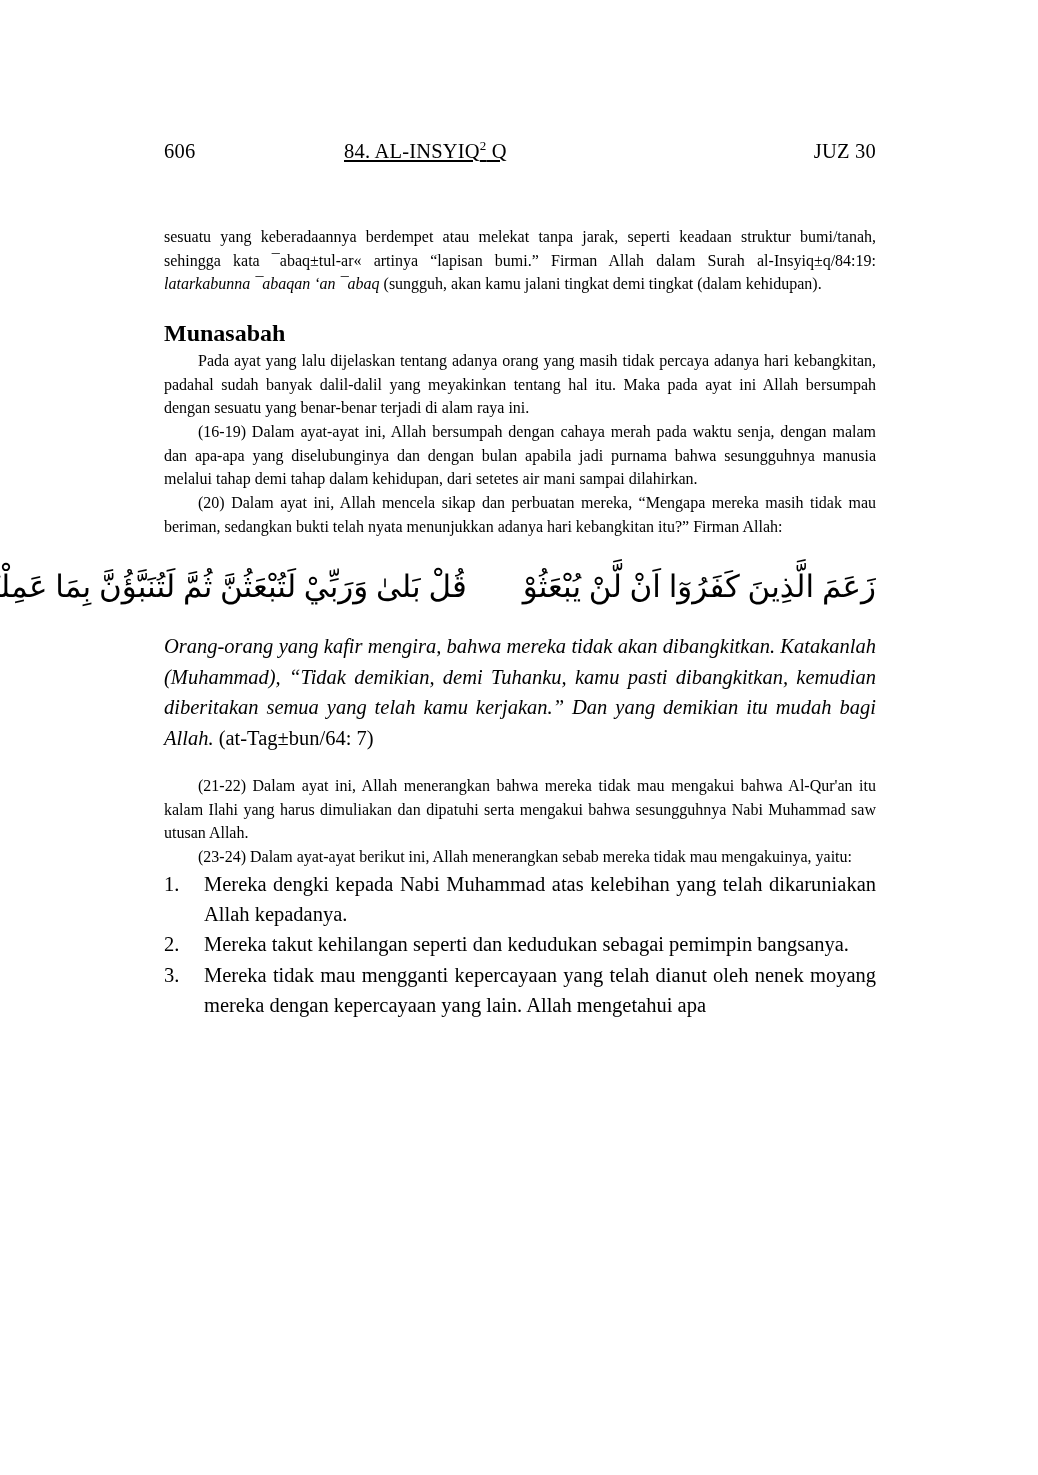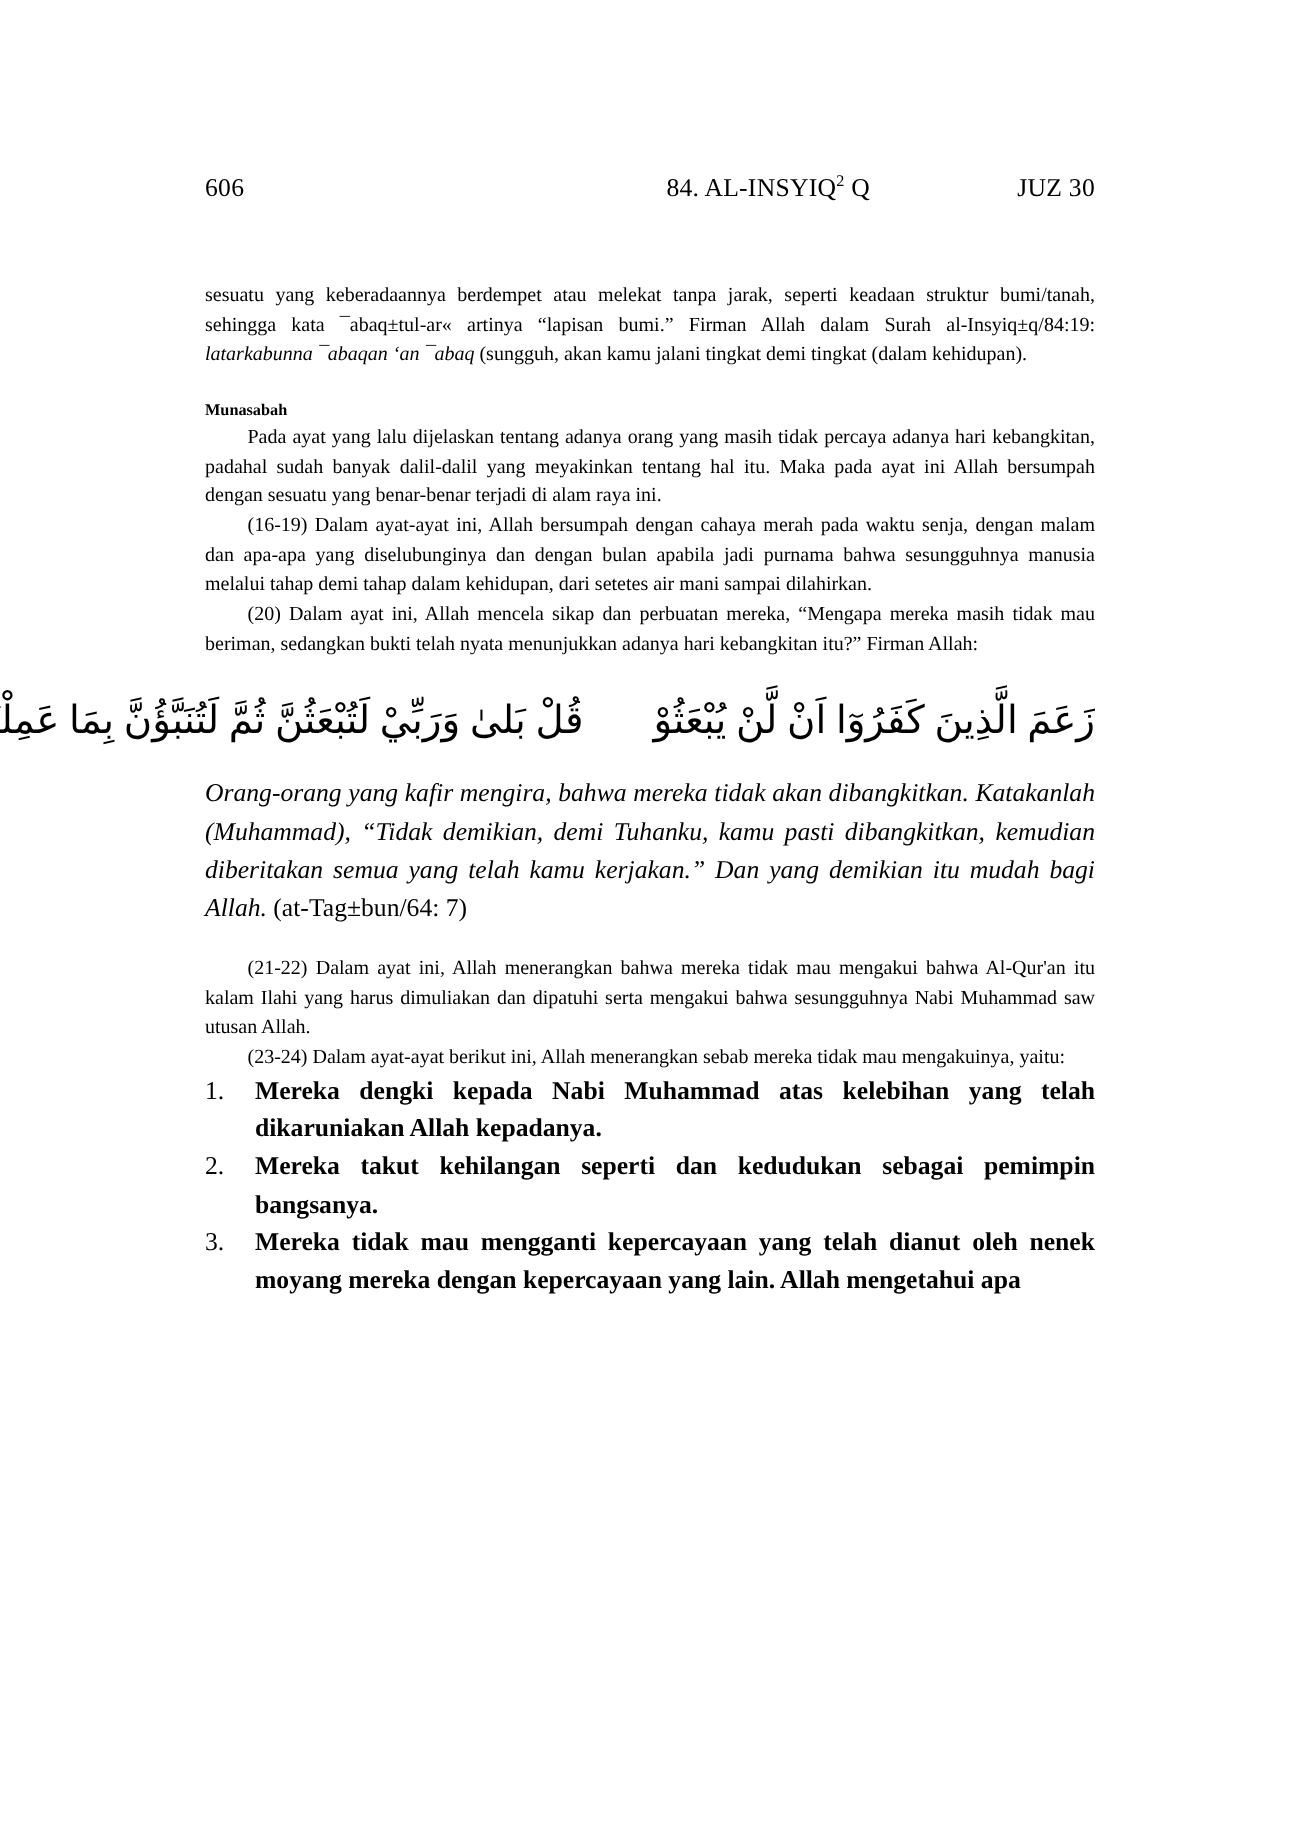--- a/index.html
+++ b/index.html
@@ -36,22 +36,23 @@
     font-size: 20.5px;
     letter-spacing: 0.2px;
     margin-bottom: 62px;
   }
   .runhead .page-number {
     width: 180px;
     text-align: left;
   }
   .runhead .surah-title {
     flex: 1;
-    text-align: right;
+    text-align: left;
     white-space: nowrap;
+    text-decoration: underline;
   }
   .runhead .juz {
     width: 180px;
     text-align: right;
   }
   .runhead .sup {
     font-size: 13px;
     vertical-align: super;
     line-height: 0;
   }
@@ -62,21 +63,21 @@
     line-height: 1.48;
     text-align: justify;
     text-justify: inter-word;
     hyphens: none;
   }
   p.indent {
     text-indent: 34px;
   }
   .heading {
     font-weight: bold;
-    font-size: 13px;
+    font-size: 24px;
     margin-top: 24px;
     margin-bottom: 2px;
   }
   .gap {
     height: 20px;
   }
   i, .ital {
     font-style: italic;
   }
   .quran-line {
@@ -111,21 +112,20 @@
     margin: 0;
   }
   ol.numlist li .num {
     width: 40px;
     flex: 0 0 40px;
     text-align: left;
   }
   ol.numlist li .txt {
     flex: 1;
     text-align: justify;
-    font-weight: bold;
   }
 </style>
 </head>
 <body>
 
 <div class="page">
   <div class="content">
 
     <div class="runhead">
       <span class="page-number">606</span>

